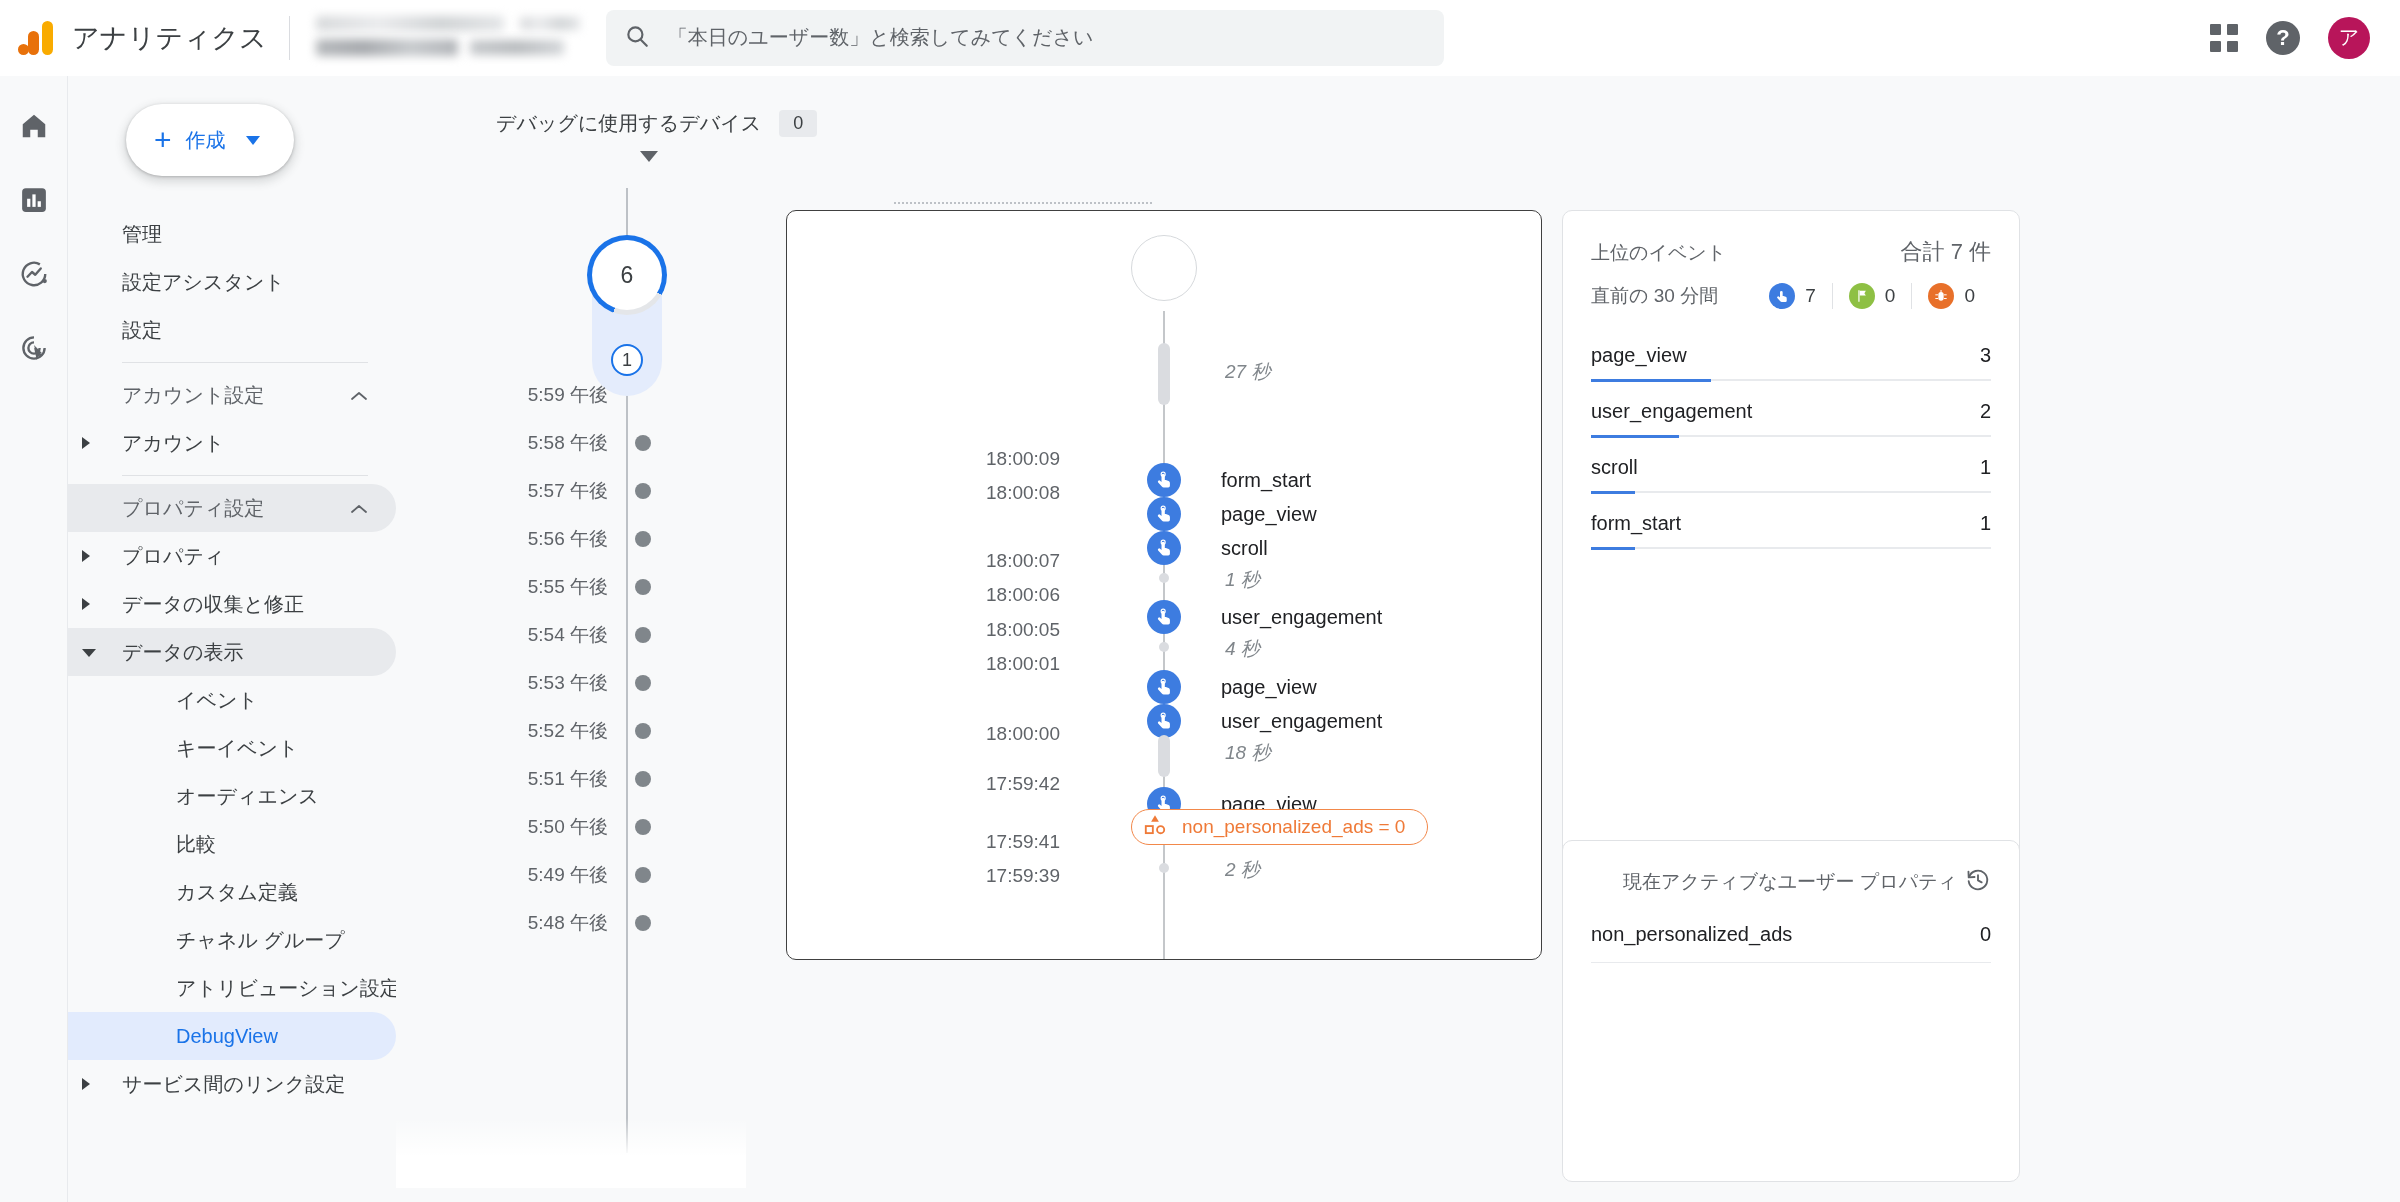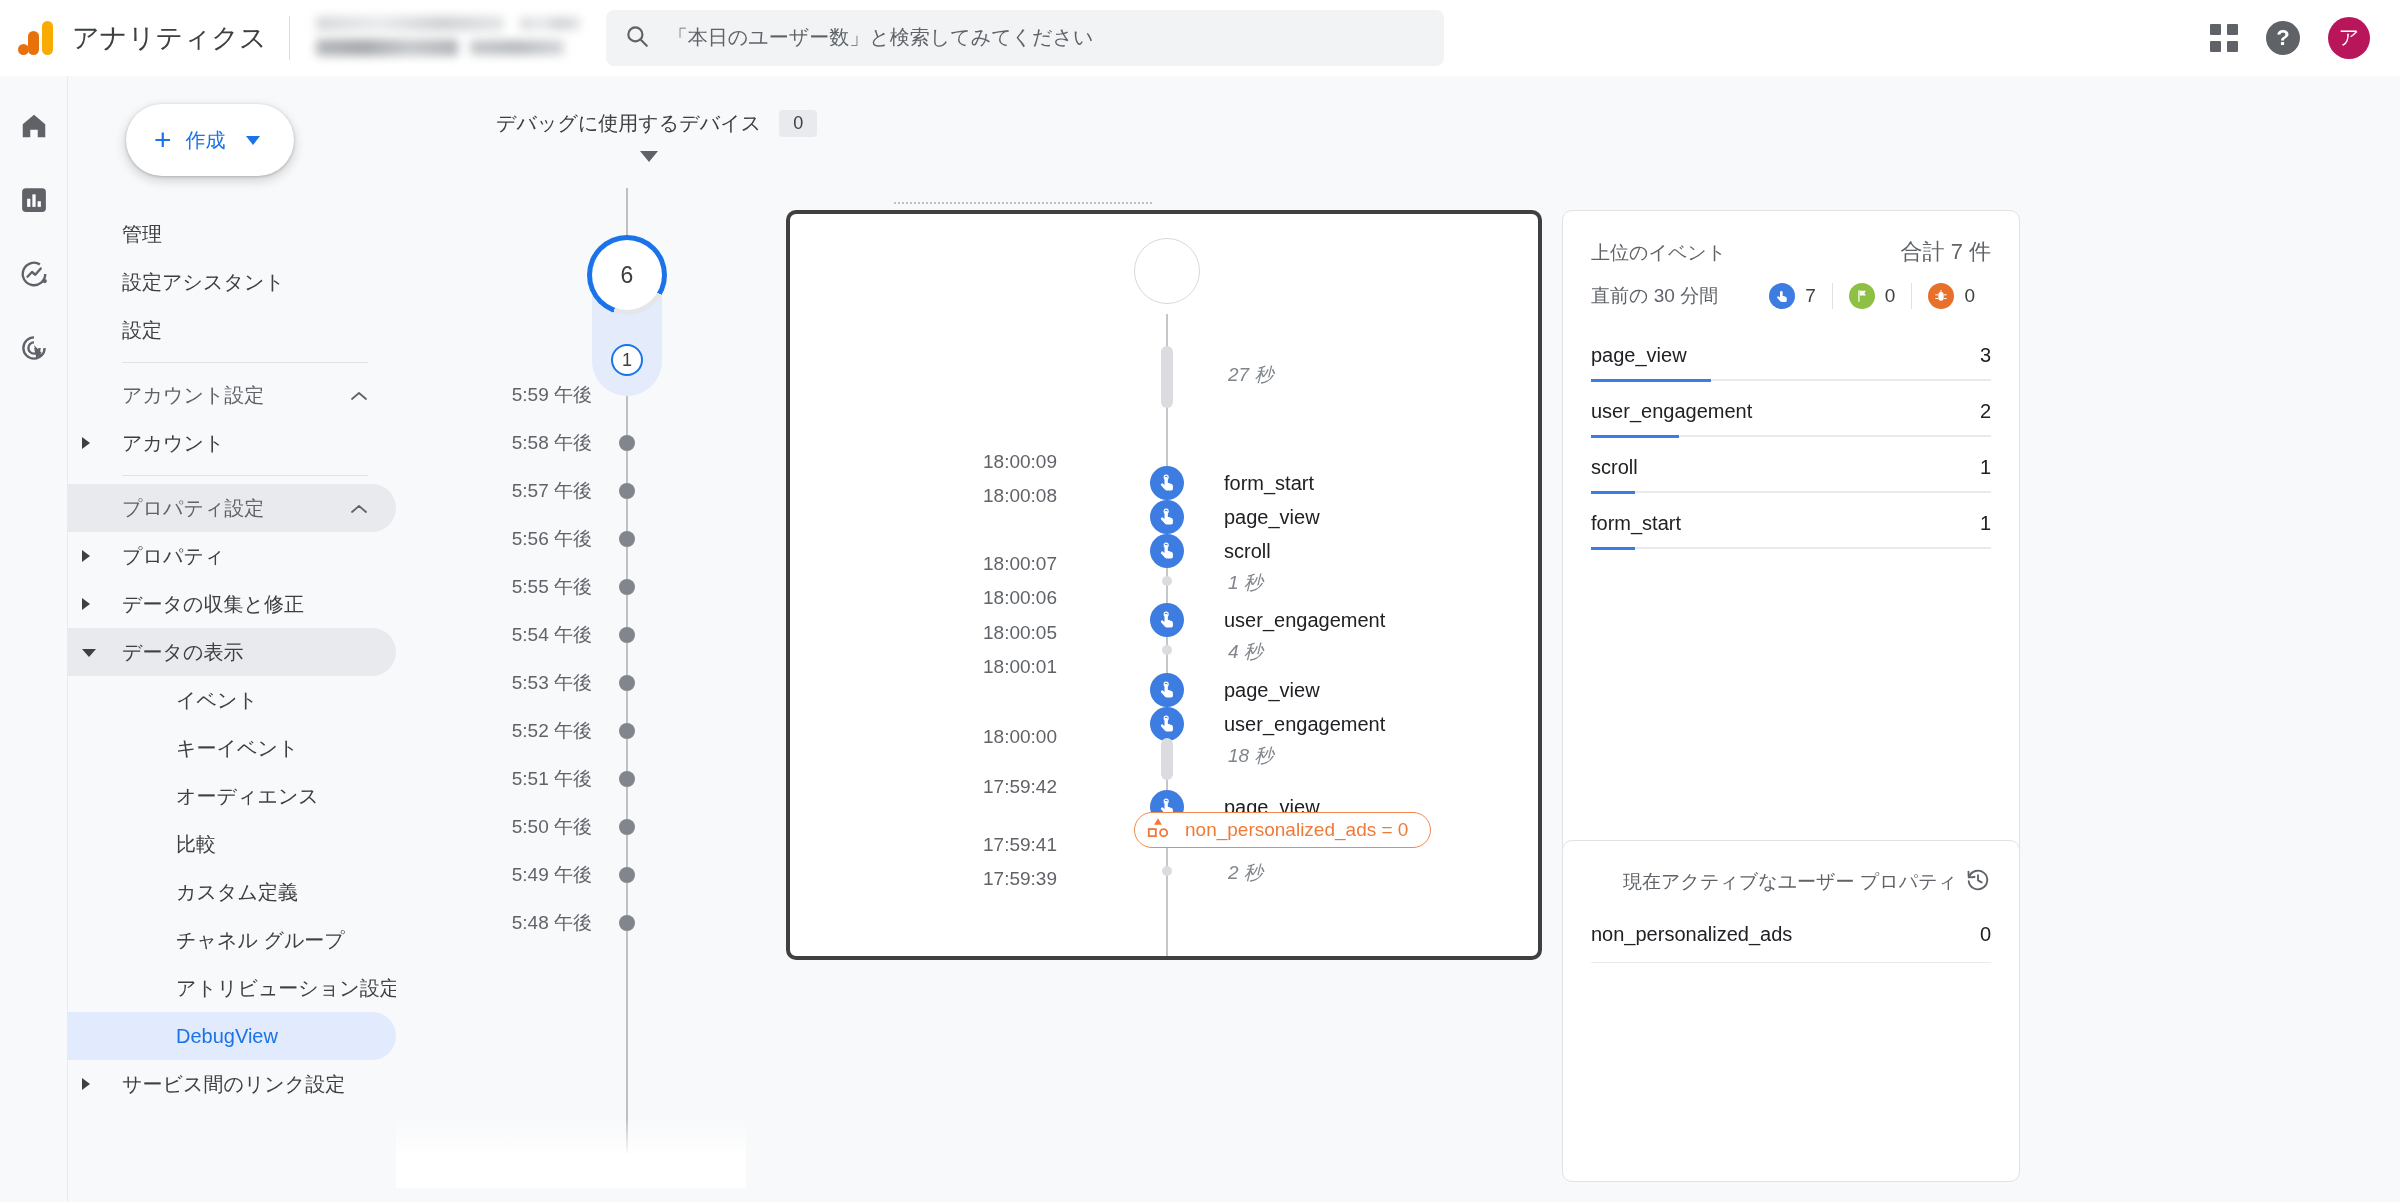--- a/index.html
+++ b/index.html
@@ -155,39 +155,39 @@
     display: flex; align-items: center; justify-content: center;
     font-size: 23px; color: #3c4043;
   }
   .ring-small {
     position: absolute; left: 215px; top: 156px; width: 32px; height: 32px; border-radius: 50%;
     border: 2px solid #1a73e8; background: #fff;
     display: flex; align-items: center; justify-content: center;
     font-size: 18px; color: #3c4043;
   }
   .minute-row {
-    position: absolute; left: 0; width: 380px; height: 22px;
+    position: absolute; left: 16px; width: 380px; height: 22px;
     display: flex; align-items: center;
   }
   .minute-row .mlabel {
     position: absolute; right: 184px; font-size: 19px; color: #5f6368; white-space: nowrap;
   }
   .minute-row .mdot {
     position: absolute; left: 223px; width: 16px; height: 16px; border-radius: 50%; background: #80868b;
   }
   .fade-bottom {
     position: absolute; left: 0; bottom: 0; width: 350px; height: 70px;
     background: linear-gradient(to bottom, rgba(248,249,250,0), #ffffff 55%, #ffffff);
     pointer-events: none;
   }
 
   
   .stream-card {
     position: absolute; top: 210px; left: 786px; width: 756px; height: 750px;
-    background: #fff; border: 4px solid #404040; border-radius: 10px; overflow: hidden;
+    background: #fff; border: 1px solid #404040; border-radius: 10px; overflow: hidden;
   }
   .stream-inner { position: relative; width: 100%; height: 100%; }
   .stream-line {
     position: absolute; left: 376px; top: 100px; width: 2px; height: 880px; background: #c4c7ca;
   }
   .top-circle {
     position: absolute; left: 344px; top: 24px; width: 66px; height: 66px;
     border-radius: 50%; border: 1px solid #d6d9dc; background: #fff;
   }
   .gap-bar {

